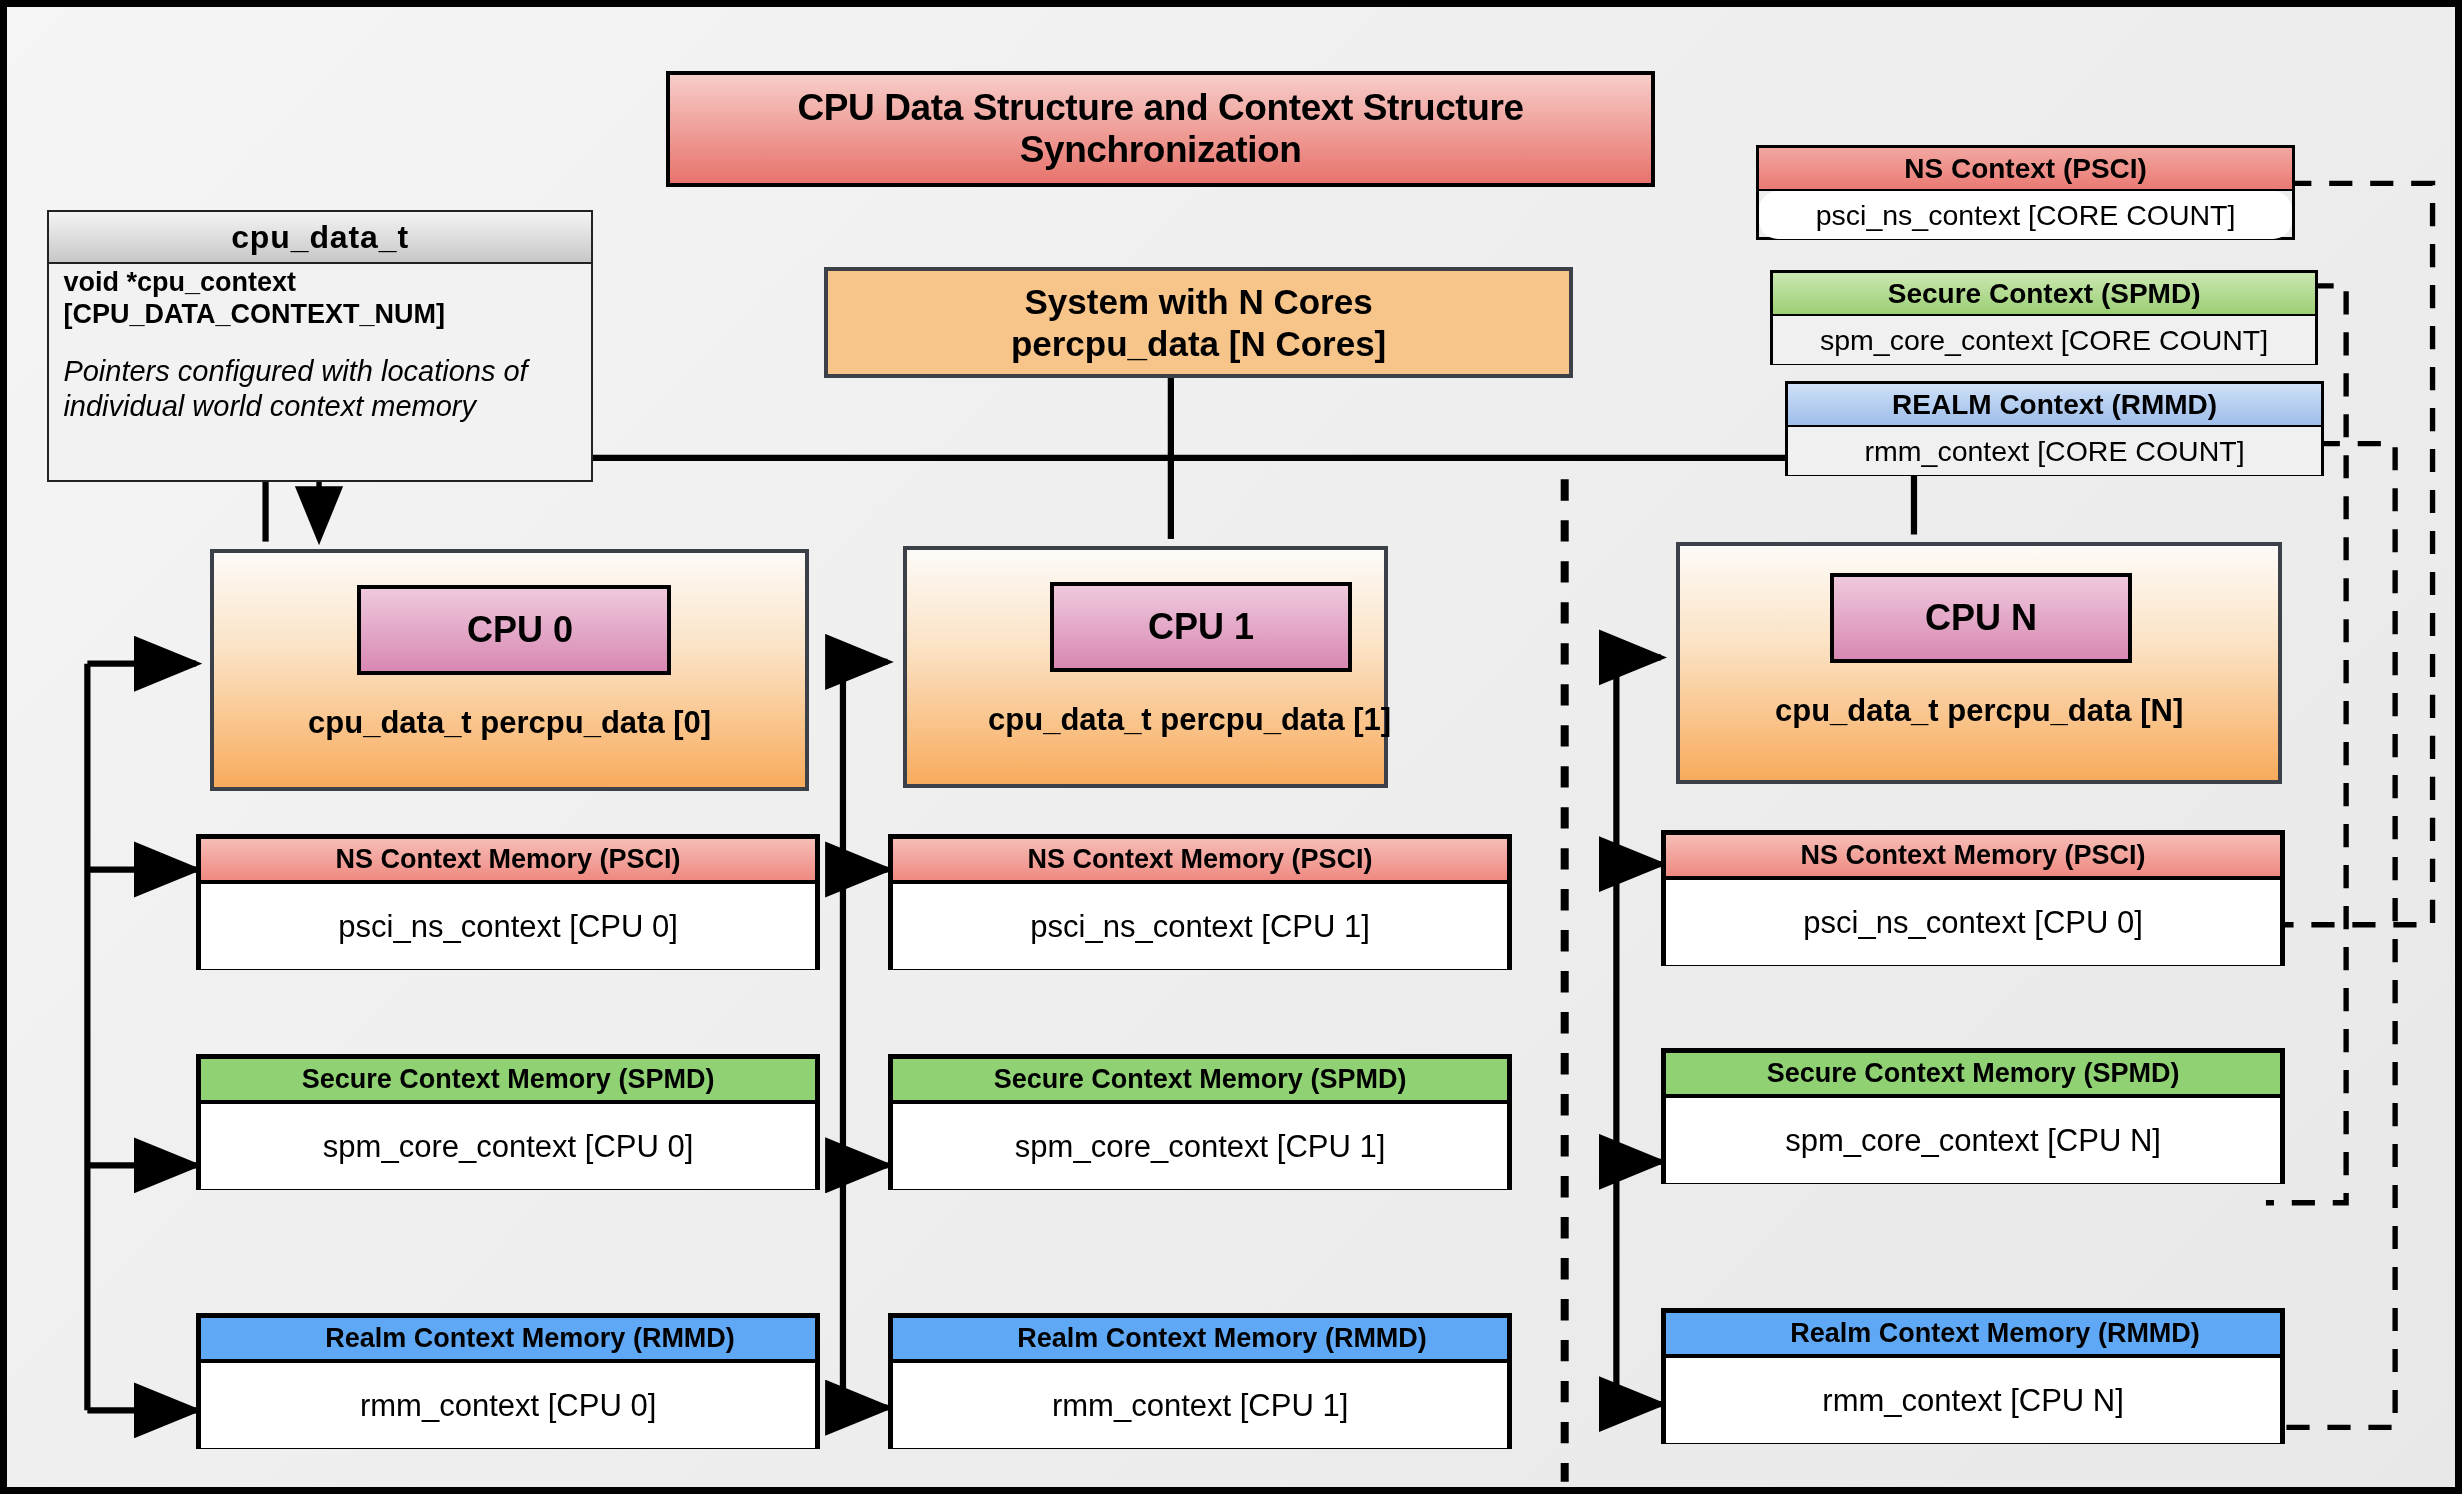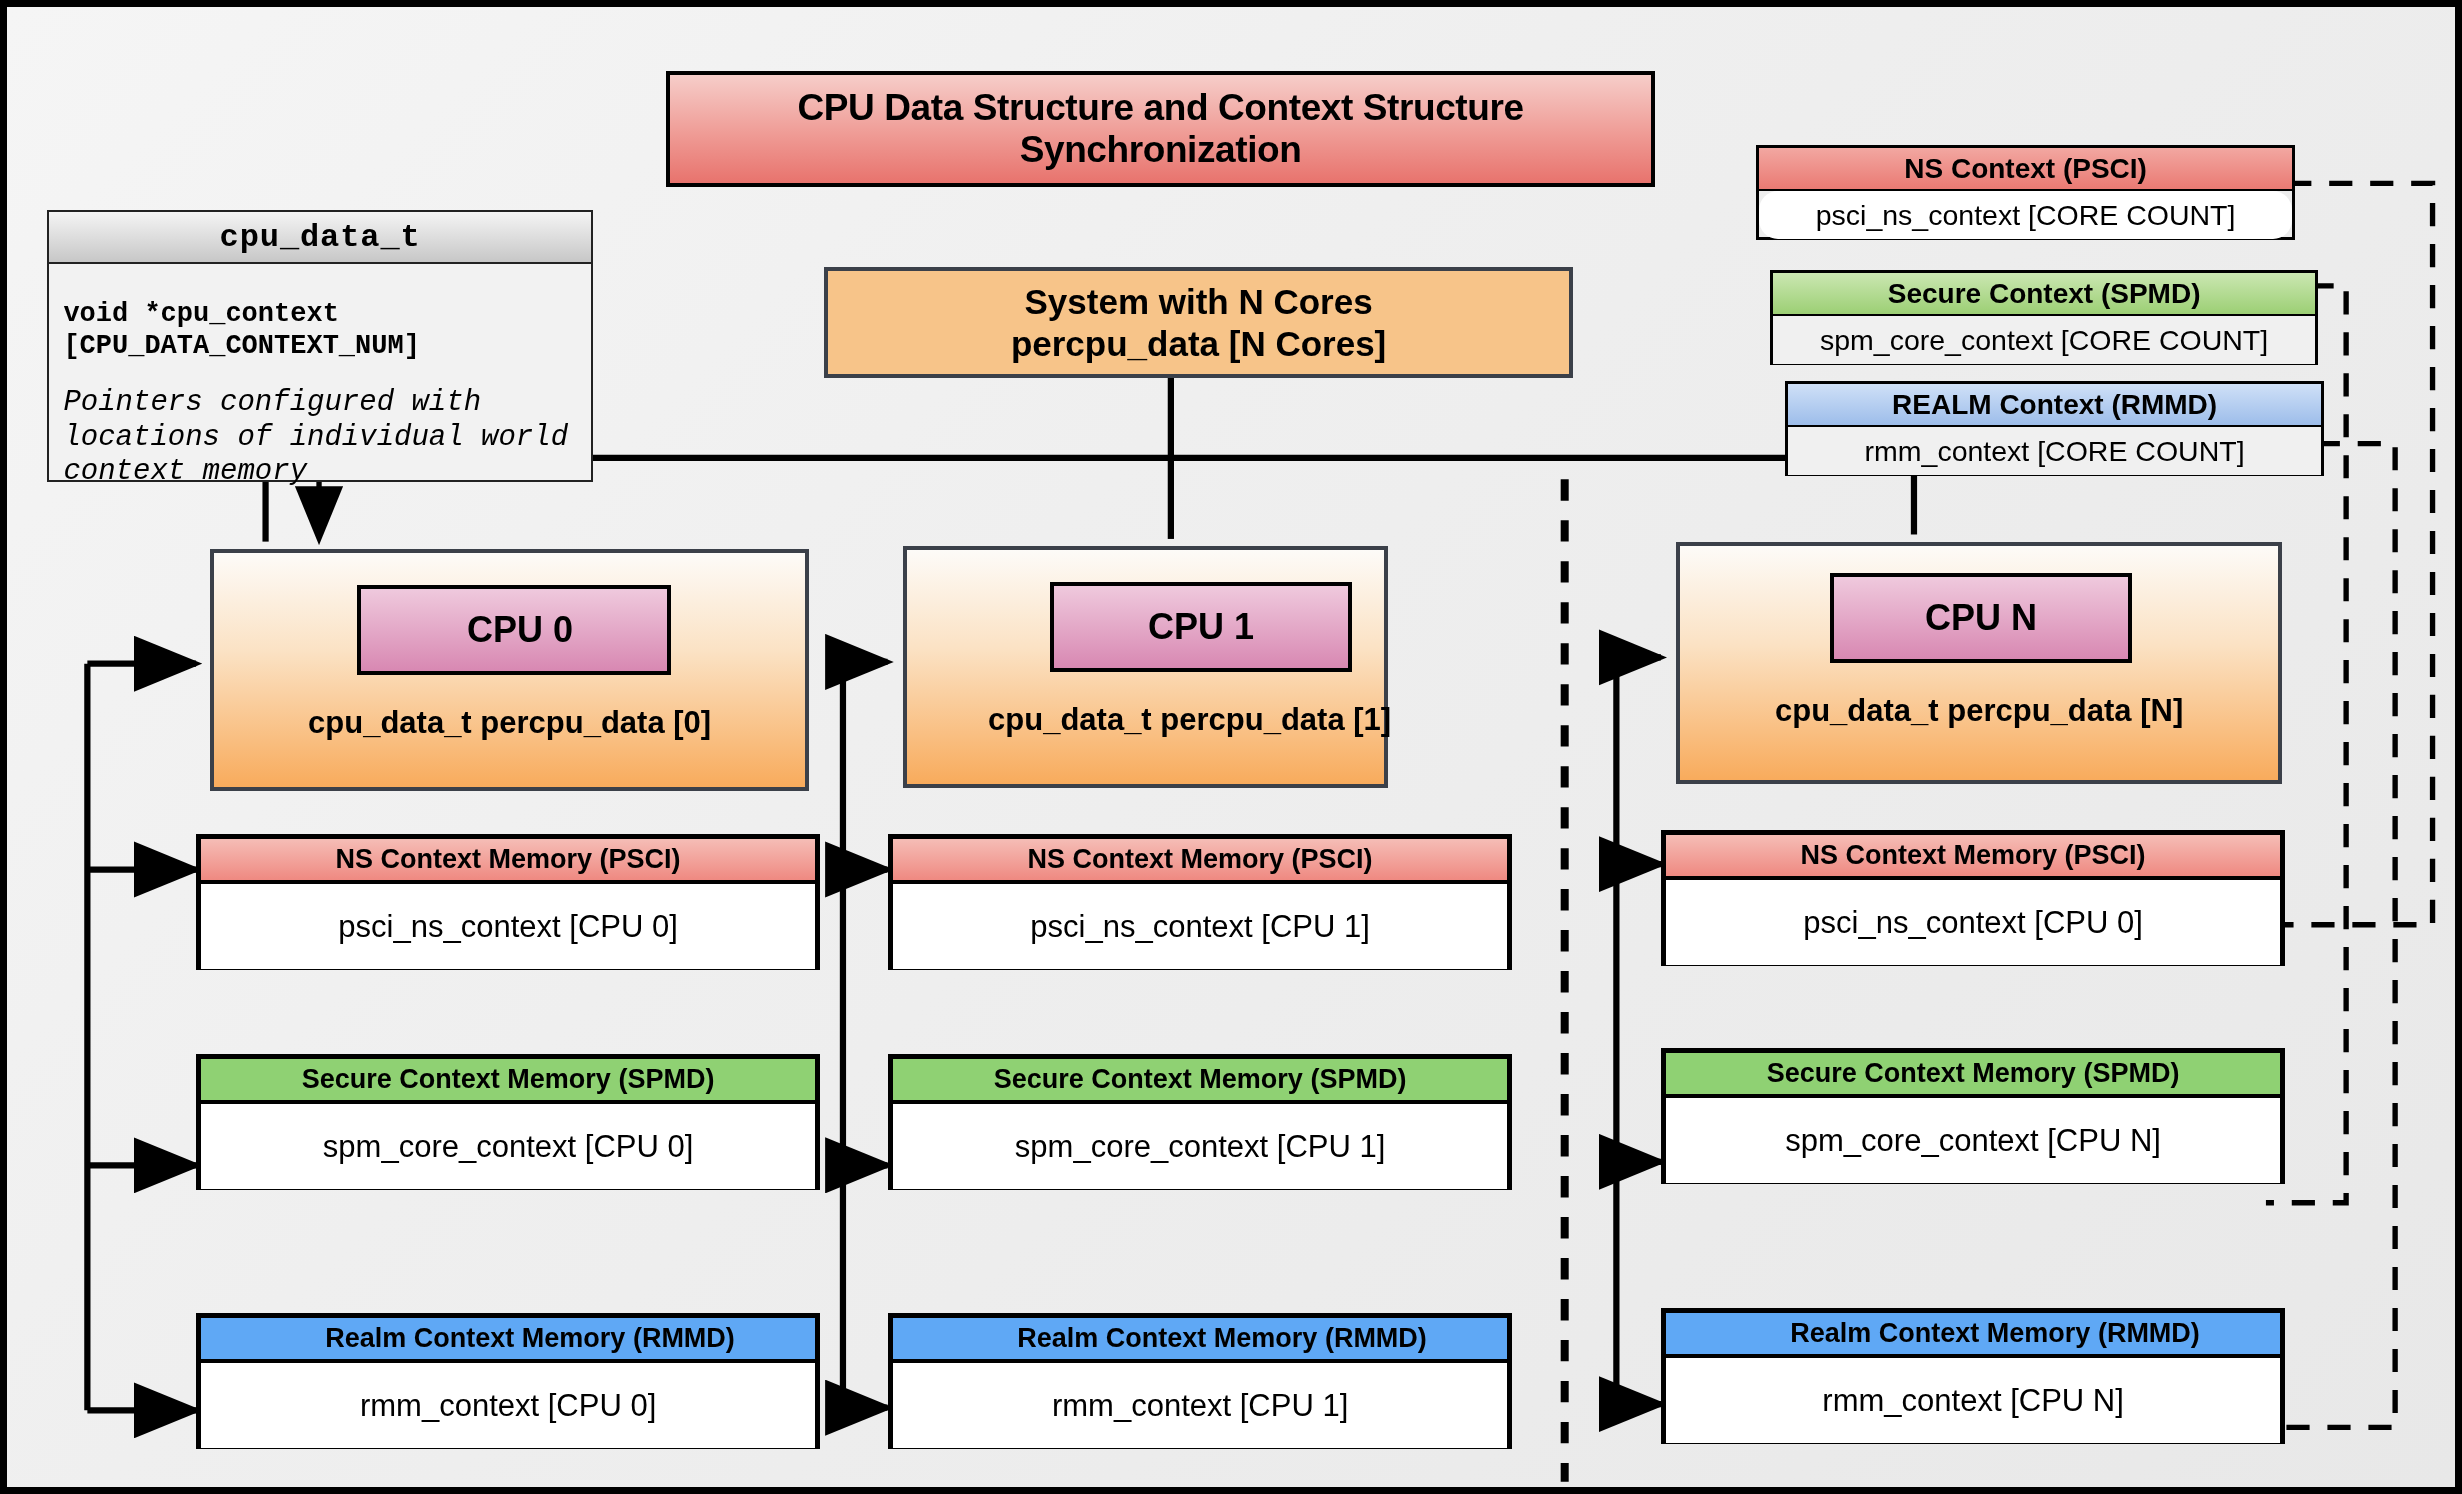--- a/index.html
+++ b/index.html
@@ -27,30 +27,30 @@
     display:flex;align-items:center;justify-content:center;text-align:center;margin-top:46px;
   }
   #title-box .t{
     font-size:37px;font-weight:bold;color:#000;line-height:1.15;
     letter-spacing:-0.4px;
   }
 
   
   #cpudata-box{
     left:40px;top:203px;width:546px;height:272px;
-    border:2.7px solid #222;background:#f2f2f2;font-family:Liberation Mono, monospace;
+    border:2.7px solid #222;background:#f2f2f2;
   }
   #cpudata-header{
     position:absolute;left:0;top:0;width:100%;height:50px;
     border-bottom:2.7px solid #222;
     background:linear-gradient(180deg,#f4f4f4 0%,#d9d9d9 60%,#c7c7c7 100%);
     display:flex;align-items:center;justify-content:center;
   }
   #cpudata-header .t{font-size:32px;font-weight:bold;color:#000;letter-spacing:0.9px;}
-  #cpudata-body{position:absolute;left:14.3px;top:55px;right:6px;margin-top:32px;}
+  #cpudata-body{position:absolute;left:14.3px;top:55px;right:6px;}
   #cpudata-body .field{font-size:27px;font-weight:bold;color:#000;line-height:1.18;}
   #cpudata-body .note{
     margin-top:23px;font-size:29px;font-style:italic;color:#000;line-height:1.2;
   }
 
   
   #system-box{
     left:790px;top:260px;width:749px;height:111px;
     border:4.5px solid #3b4049;
     background:#f7c489;

